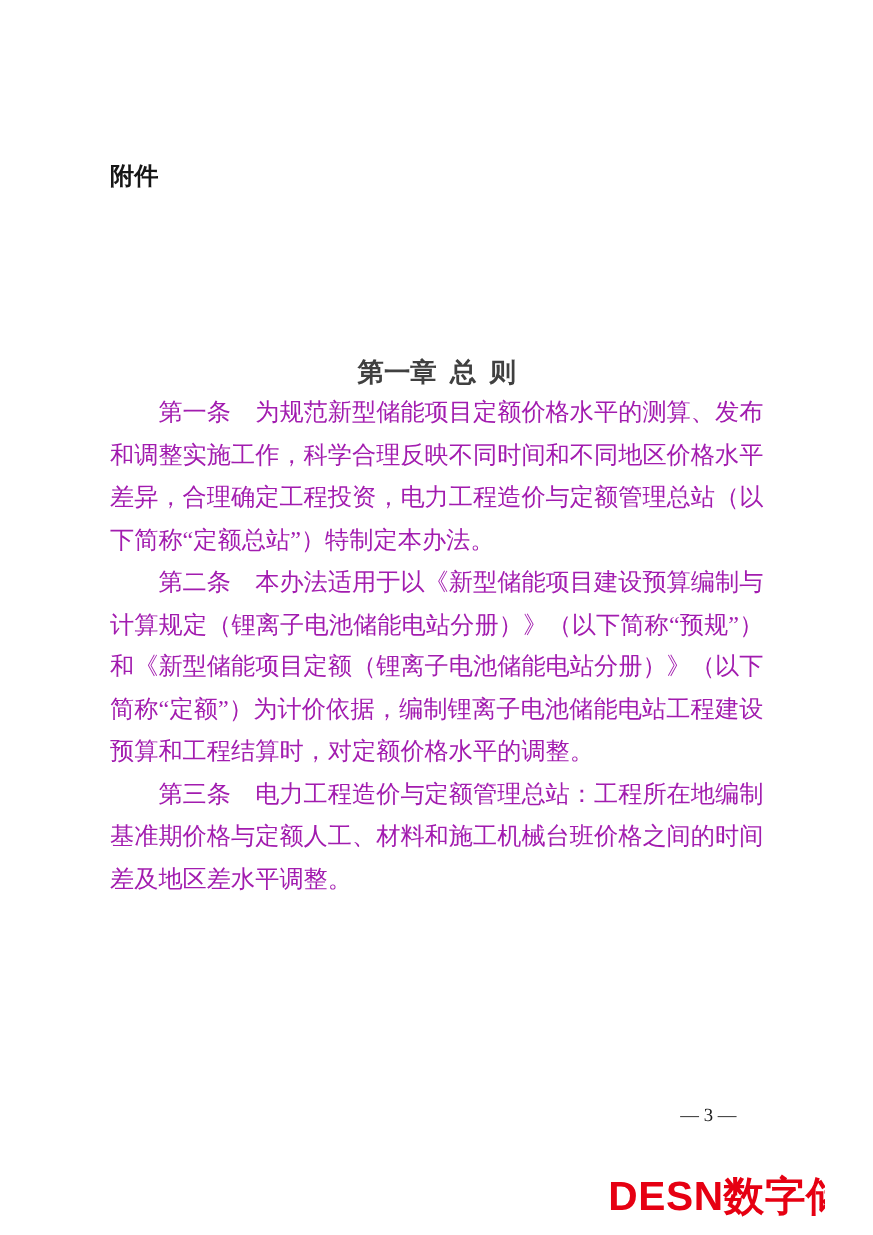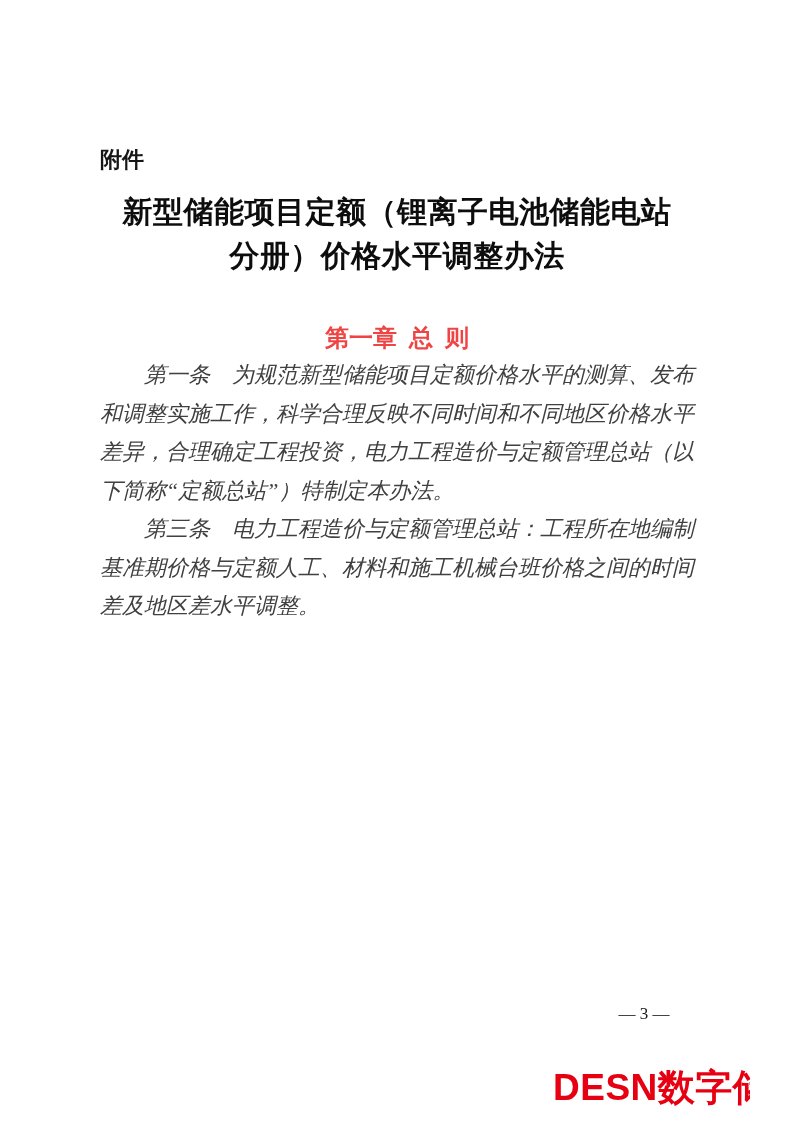--- a/index.html
+++ b/index.html
@@ -41,34 +41,33 @@
     display: block;
   }
   .chapter-heading {
     position: absolute;
     left: 97px;
     top: 322px;
     width: 600px;
     text-align: center;
     font-size: 24px;
     font-weight: bold;
-    color: #ef4444;
+    color: #404040;
     word-spacing: 0.25em;
   }
   .doc-body {
     position: absolute;
     left: 100px;
     top: 356px;
     width: 594px;
     font-size: 22px;
     line-height: 38.5px;
     text-align: justify;
     text-justify: inter-ideograph;
-    color: #404040;
-    font-style: italic;
+    color: #a21caf;
   }
   .doc-body p {
     margin: 0;
     text-indent: 2em;
   }
   .page-number {
     position: absolute;
     left: 594px;
     top: 1004px;
     width: 100px;
@@ -87,29 +86,26 @@
     white-space: nowrap;
   }
 </style>
 </head>
 <body>
 
 <div class="page">
 
   <div class="attachment-label">附件</div>
 
-  <h1 class="doc-title" style="margin:0;">
-    <span class="title-line">新型储能项目定额（锂离子电池储能电站</span>
-    <span class="title-line">分册）价格水平调整办法</span>
-  </h1>
 
   <h2 class="chapter-heading" style="margin:0;">第一章 总 则</h2>
 
   <div class="doc-body">
     <p>第一条　为规范新型储能项目定额价格水平的测算、发布和调整实施工作，科学合理反映不同时间和不同地区价格水平差异，合理确定工程投资，电力工程造价与定额管理总站（以下简称“定额总站”）特制定本办法。</p>
+    <p>第二条　本办法适用于以《新型储能项目建设预算编制与计算规定（锂离子电池储能电站分册）》（以下简称“预规”）和《新型储能项目定额（锂离子电池储能电站分册）》（以下简称“定额”）为计价依据，编制锂离子电池储能电站工程建设预算和工程结算时，对定额价格水平的调整。</p>
     <p>第三条　电力工程造价与定额管理总站：工程所在地编制基准期价格与定额人工、材料和施工机械台班价格之间的时间差及地区差水平调整。</p>
   </div>
 
   <div class="page-number">— 3 —</div>
 
   <div class="watermark" style="color: rgb(230, 0, 18);">DESN数字储能网</div>
 
 </div>
 
 </body></html>

